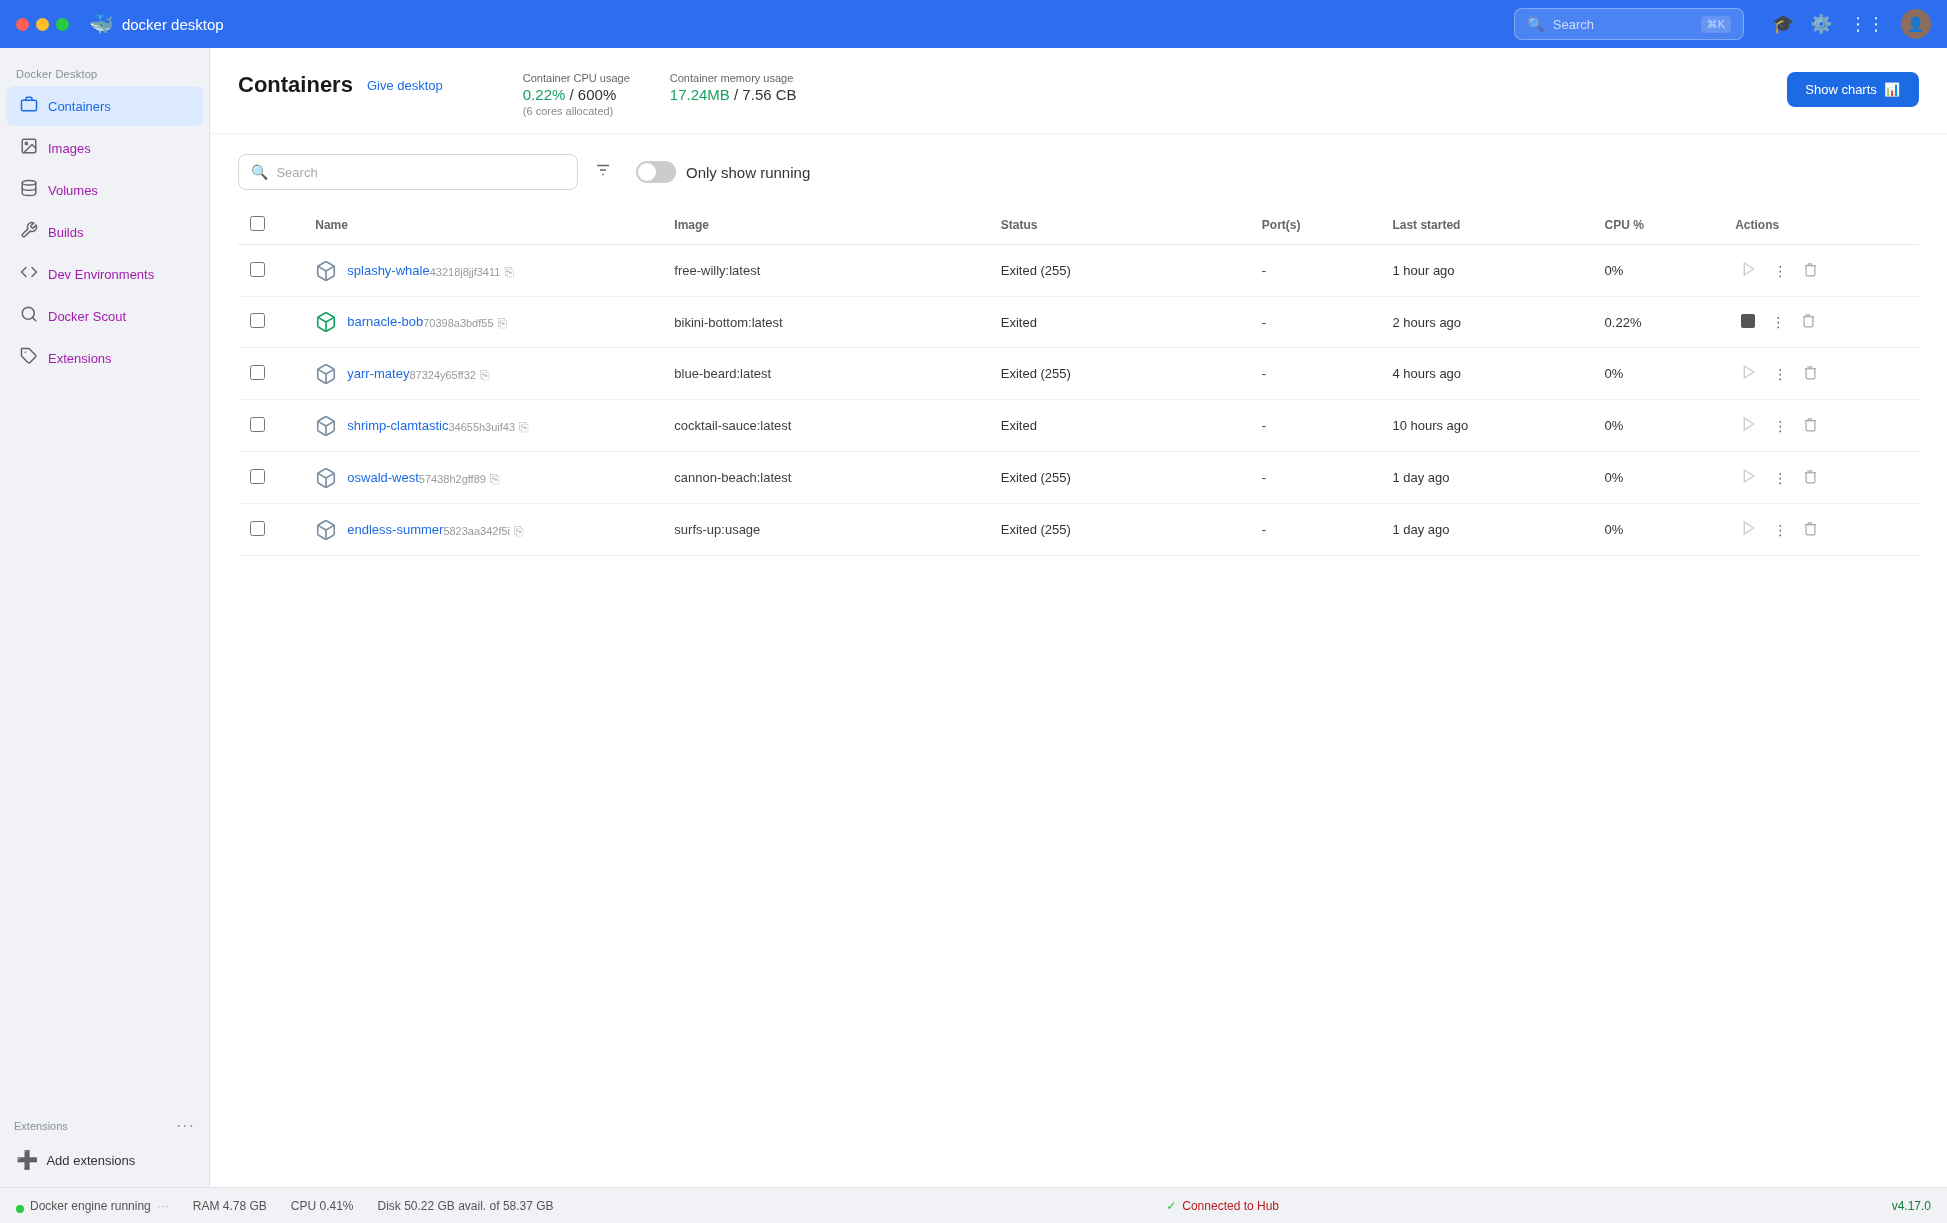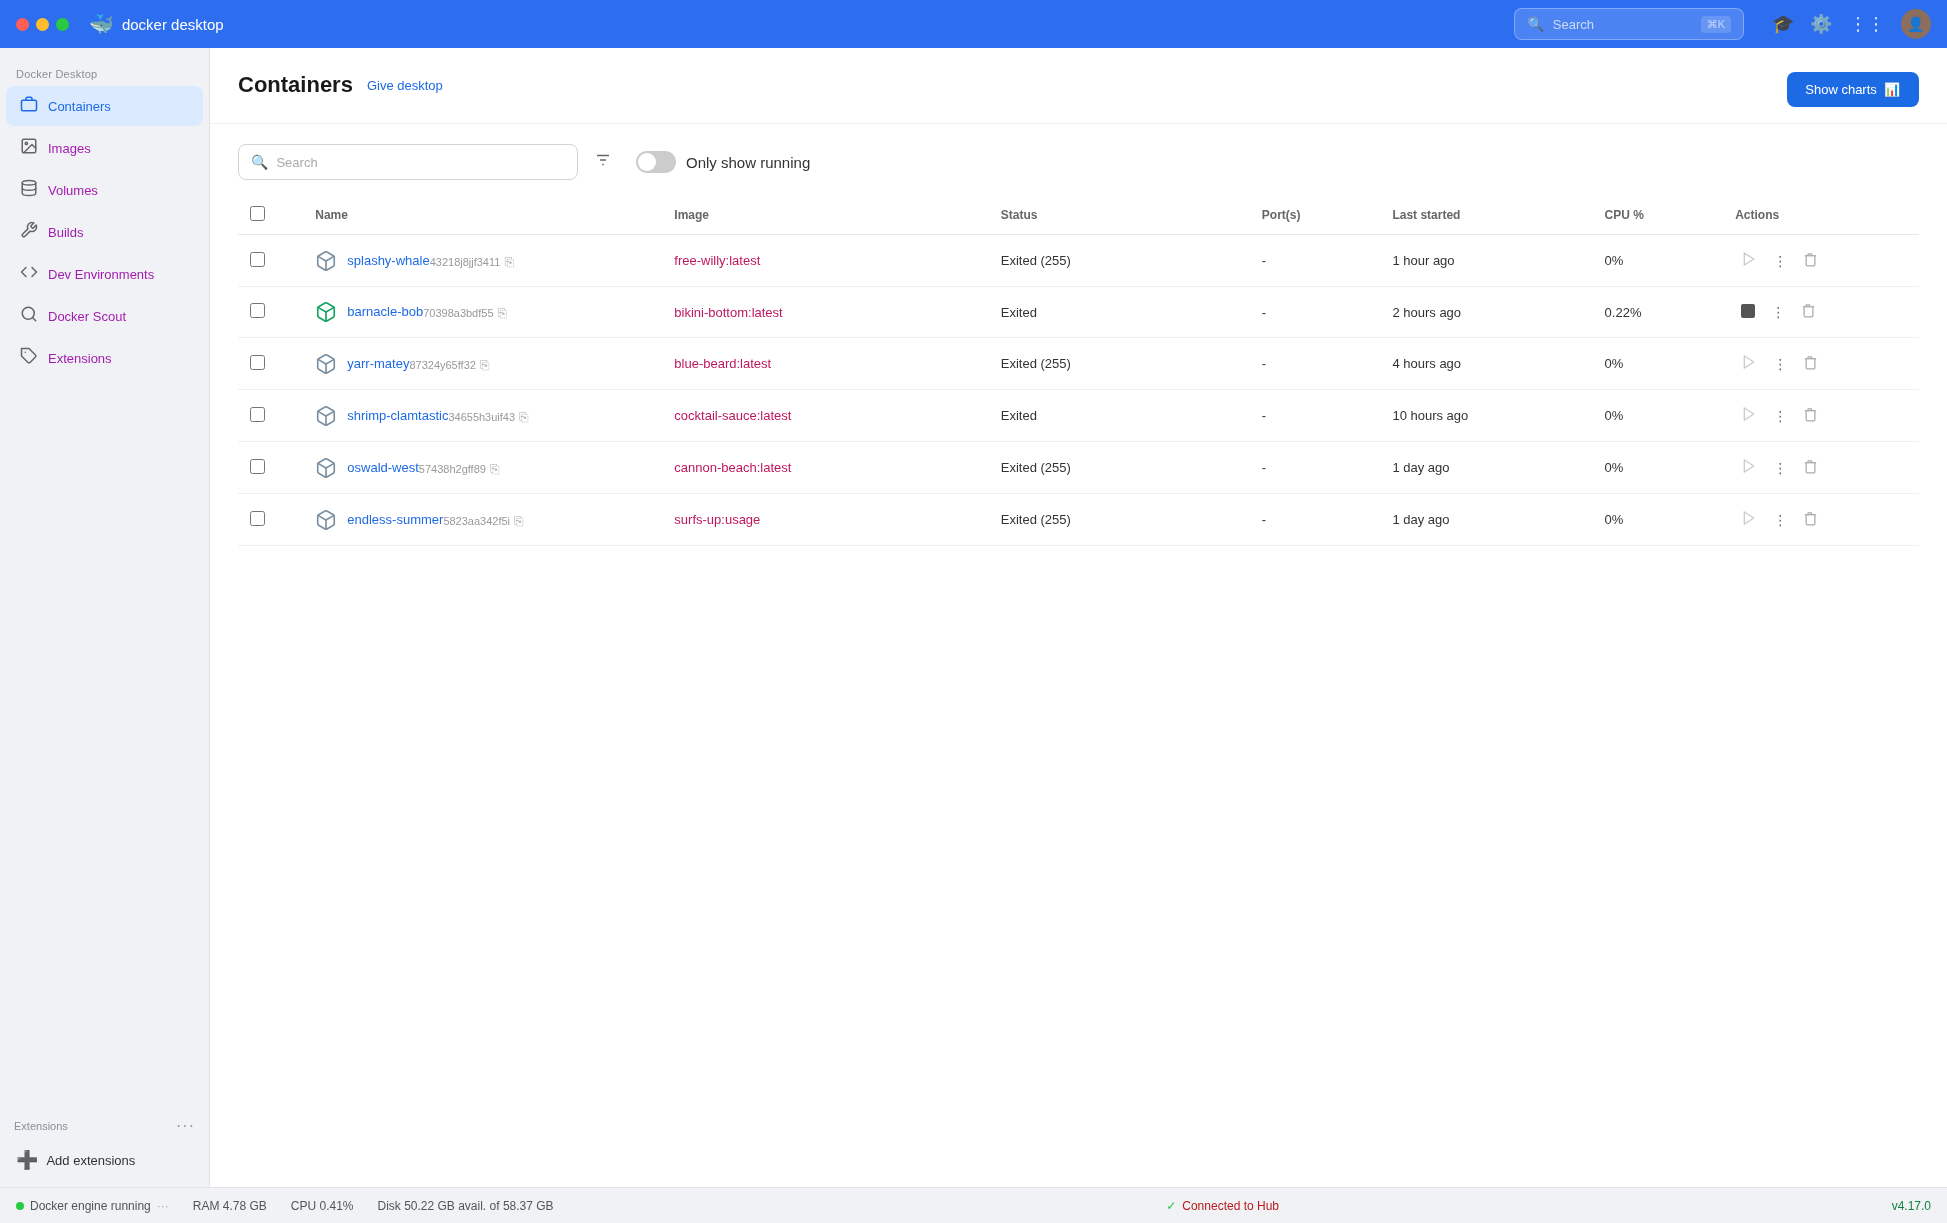--- a/index.html
+++ b/index.html
@@ -102,21 +102,21 @@
       border-top: 1px solid #e0e2e6;
       display: flex;
       align-items: center;
       padding: 0 16px;
       gap: 24px;
       font-size: 12px;
       color: #555;
       flex-shrink: 0;
     }
     .status-dot { width: 8px; height: 8px; border-radius: 50%; background: #28ca41; }
-    .status-engine { display: flex; align-items: center; gap: 6px; }
+    .status-engine { display: flex; align-items: flex-end; gap: 6px; }
     .status-more { color: #aaa; cursor: pointer; }
     .status-connected { color: #b91c1c; cursor: pointer; }
     .status-connected-check { color: #28ca41; }
     .version { margin-left: auto; color: #15803d; }
 
     
     .content { flex: 1; overflow-y: auto; background: white; display: flex; flex-direction: column; }
     .content-header {
       padding: 24px 28px 16px;
       display: flex;
@@ -219,21 +219,21 @@
     .col-image { width: 200px; }
     .col-status { width: 160px; }
     .col-port { width: 80px; }
     .col-last { width: 130px; }
     .col-cpu { width: 80px; }
     .col-actions { width: 120px; }
 
     .container-name-link { color: #1d6ae5; text-decoration: none; font-weight: 500; cursor: pointer; }
     .container-id { font-size: 11px; color: #999; display: flex; align-items: center; gap: 4px; margin-top: 2px; }
     .copy-icon { color: #aaa; cursor: pointer; font-size: 12px; }
-    .image-link { color: #be185d; text-decoration: none; cursor: pointer; }
+    .image-link { color: #404040; text-decoration: none; cursor: pointer; }
     .name-cell { display: flex; align-items: center; gap: 10px; }
     .name-info { display: flex; }
 
     .action-btn { background: none; border: none; cursor: pointer; color: #666; padding: 4px 6px; border-radius: 4px; font-size: 14px; }
     .actions-cell { display: flex; align-items: center; gap: 4px; }
 
     .stop-square {
       width: 14px; height: 14px;
       background: #555;
       border-radius: 2px;
@@ -359,20 +359,38 @@
   </div>
 
   <div class="content">
 
     <div class="content-header">
       <div class="page-title-area">
         <span class="page-title">Containers</span>
         <a class="feedback-link">Give desktop</a>
       </div>
 
+      <div class="metrics">
+        <div class="metric">
+          <span class="metric-label">Container CPU usage</span>
+          <span class="metric-value">
+            <span class="green">0.22%</span>
+            <span>/ 600%</span>
+          </span>
+          <span class="metric-sub">(6 cores allocated)</span>
+        </div>
+
+        <div class="metric">
+          <span class="metric-label">Container memory usage</span>
+          <span class="metric-value">
+            <span class="green">17.24MB</span>
+            <span>/ 7.56 CB</span>
+          </span>
+        </div>
+      </div>
 
       <button class="show-charts-btn">
         <span>Show charts</span>
         <span>📊</span>
       </button>
     </div>
 
     <div class="table-area">
 
       <div class="table-toolbar">

